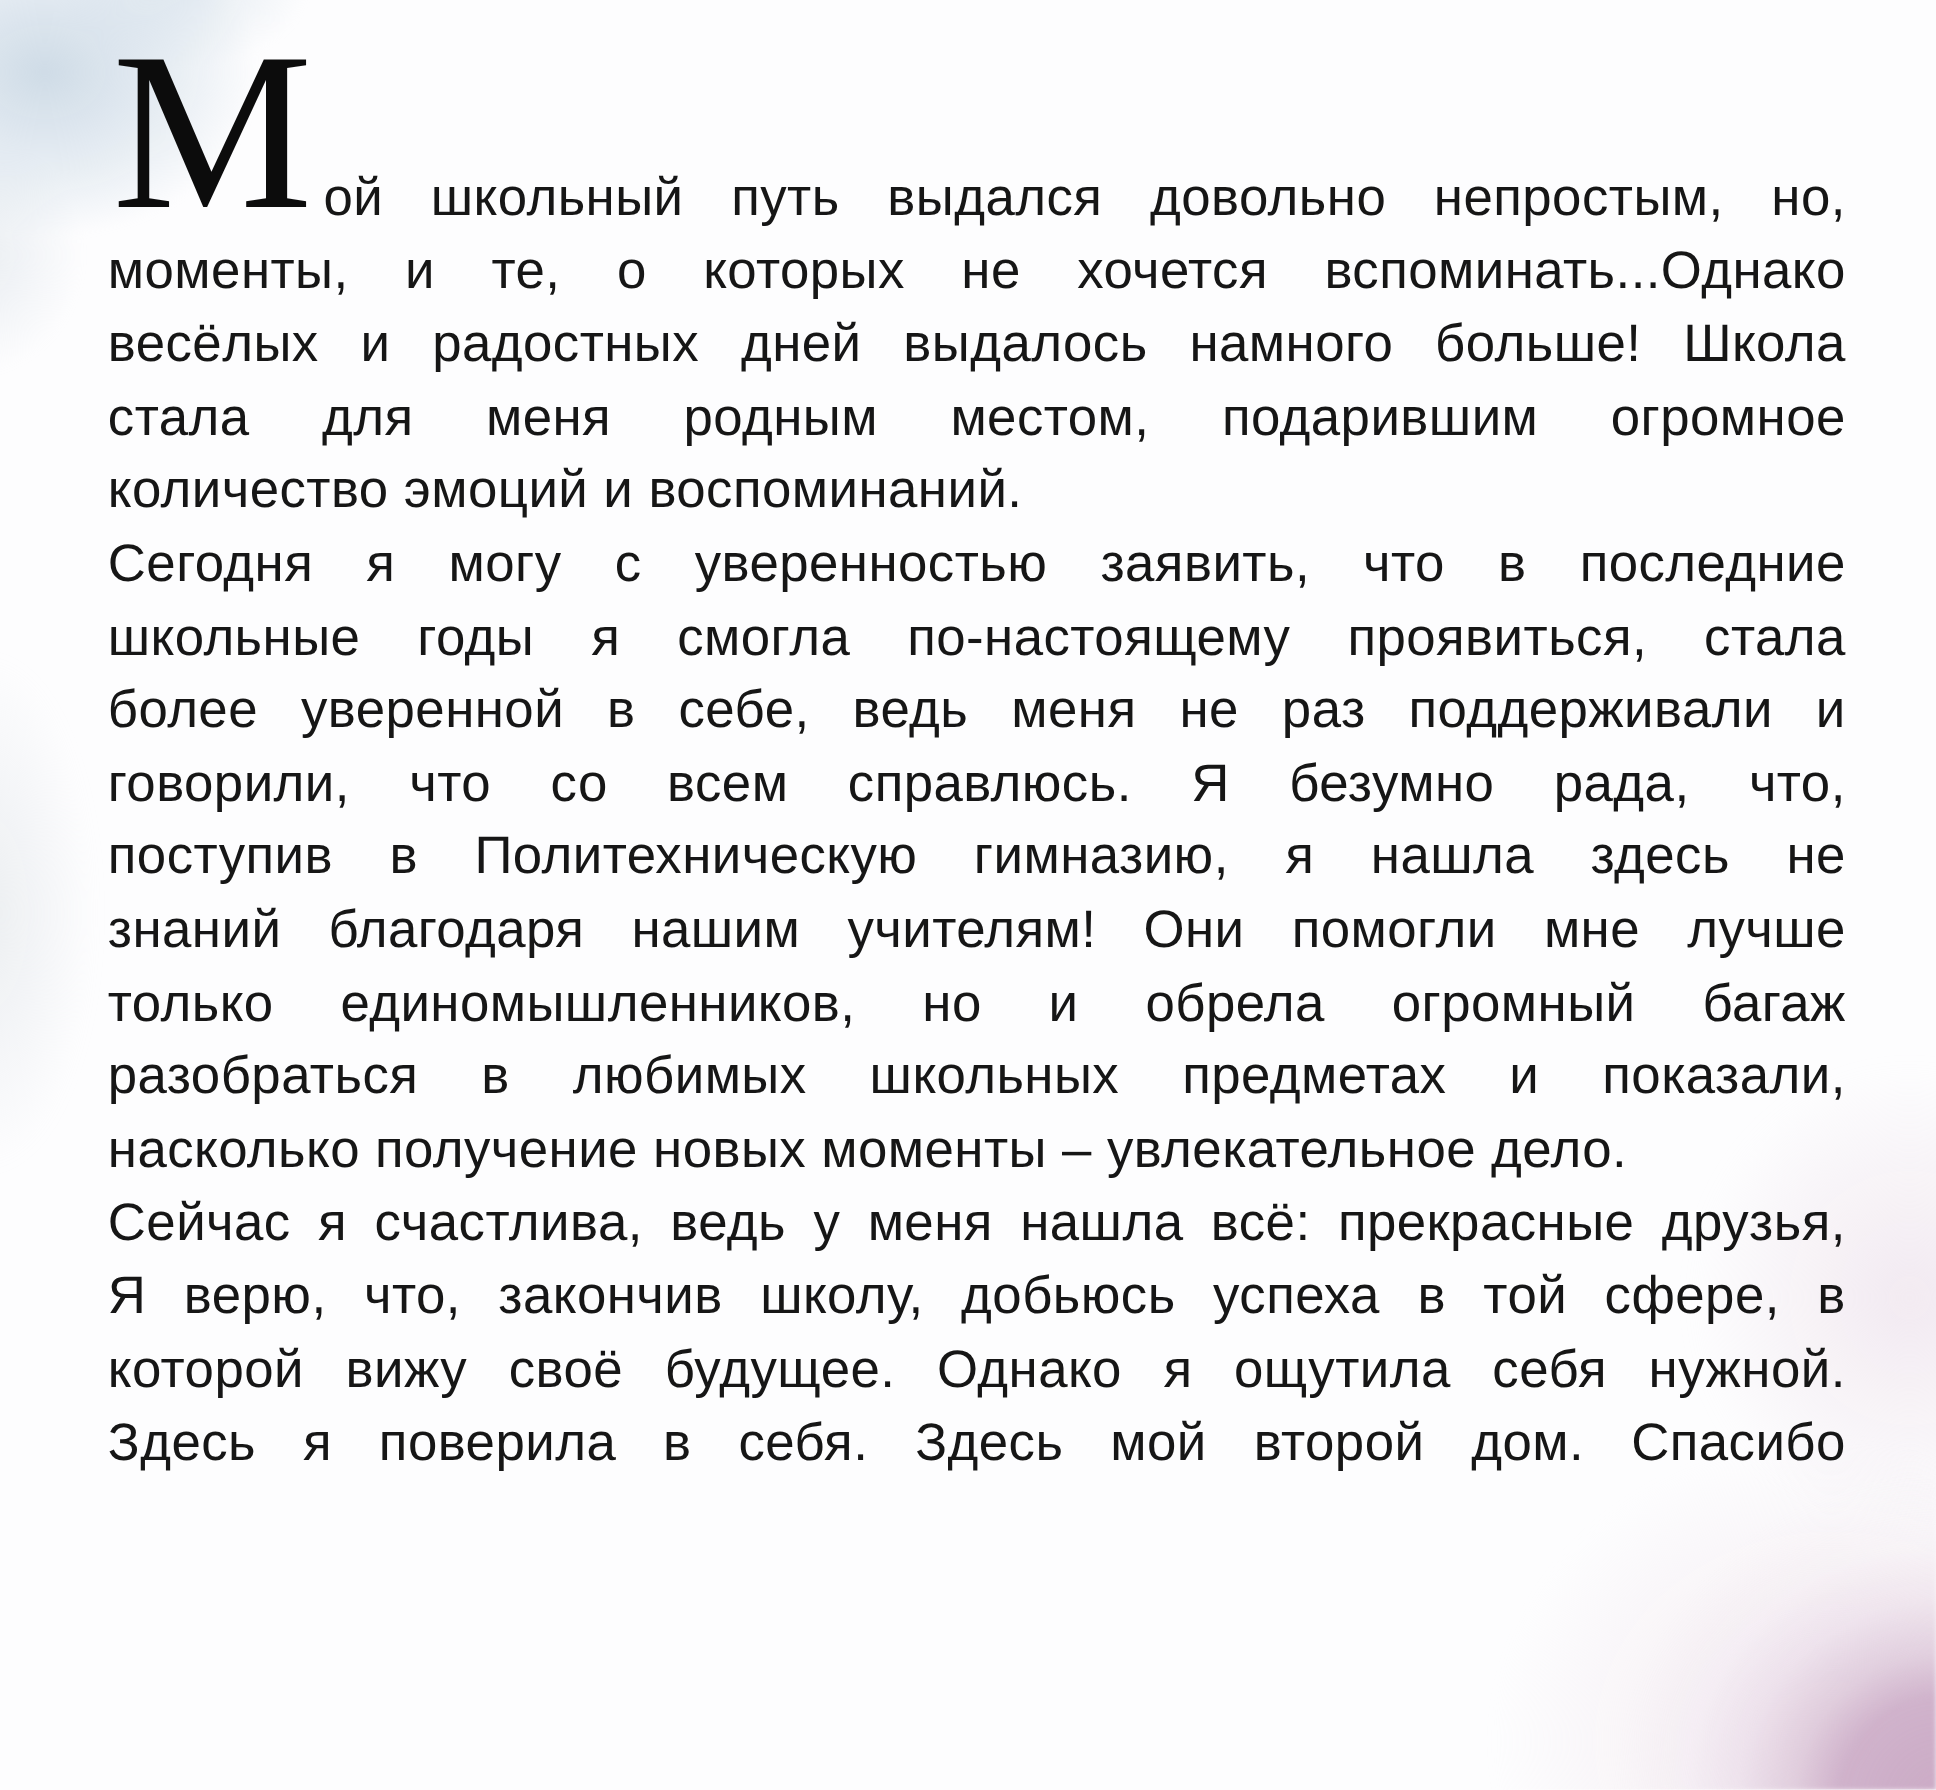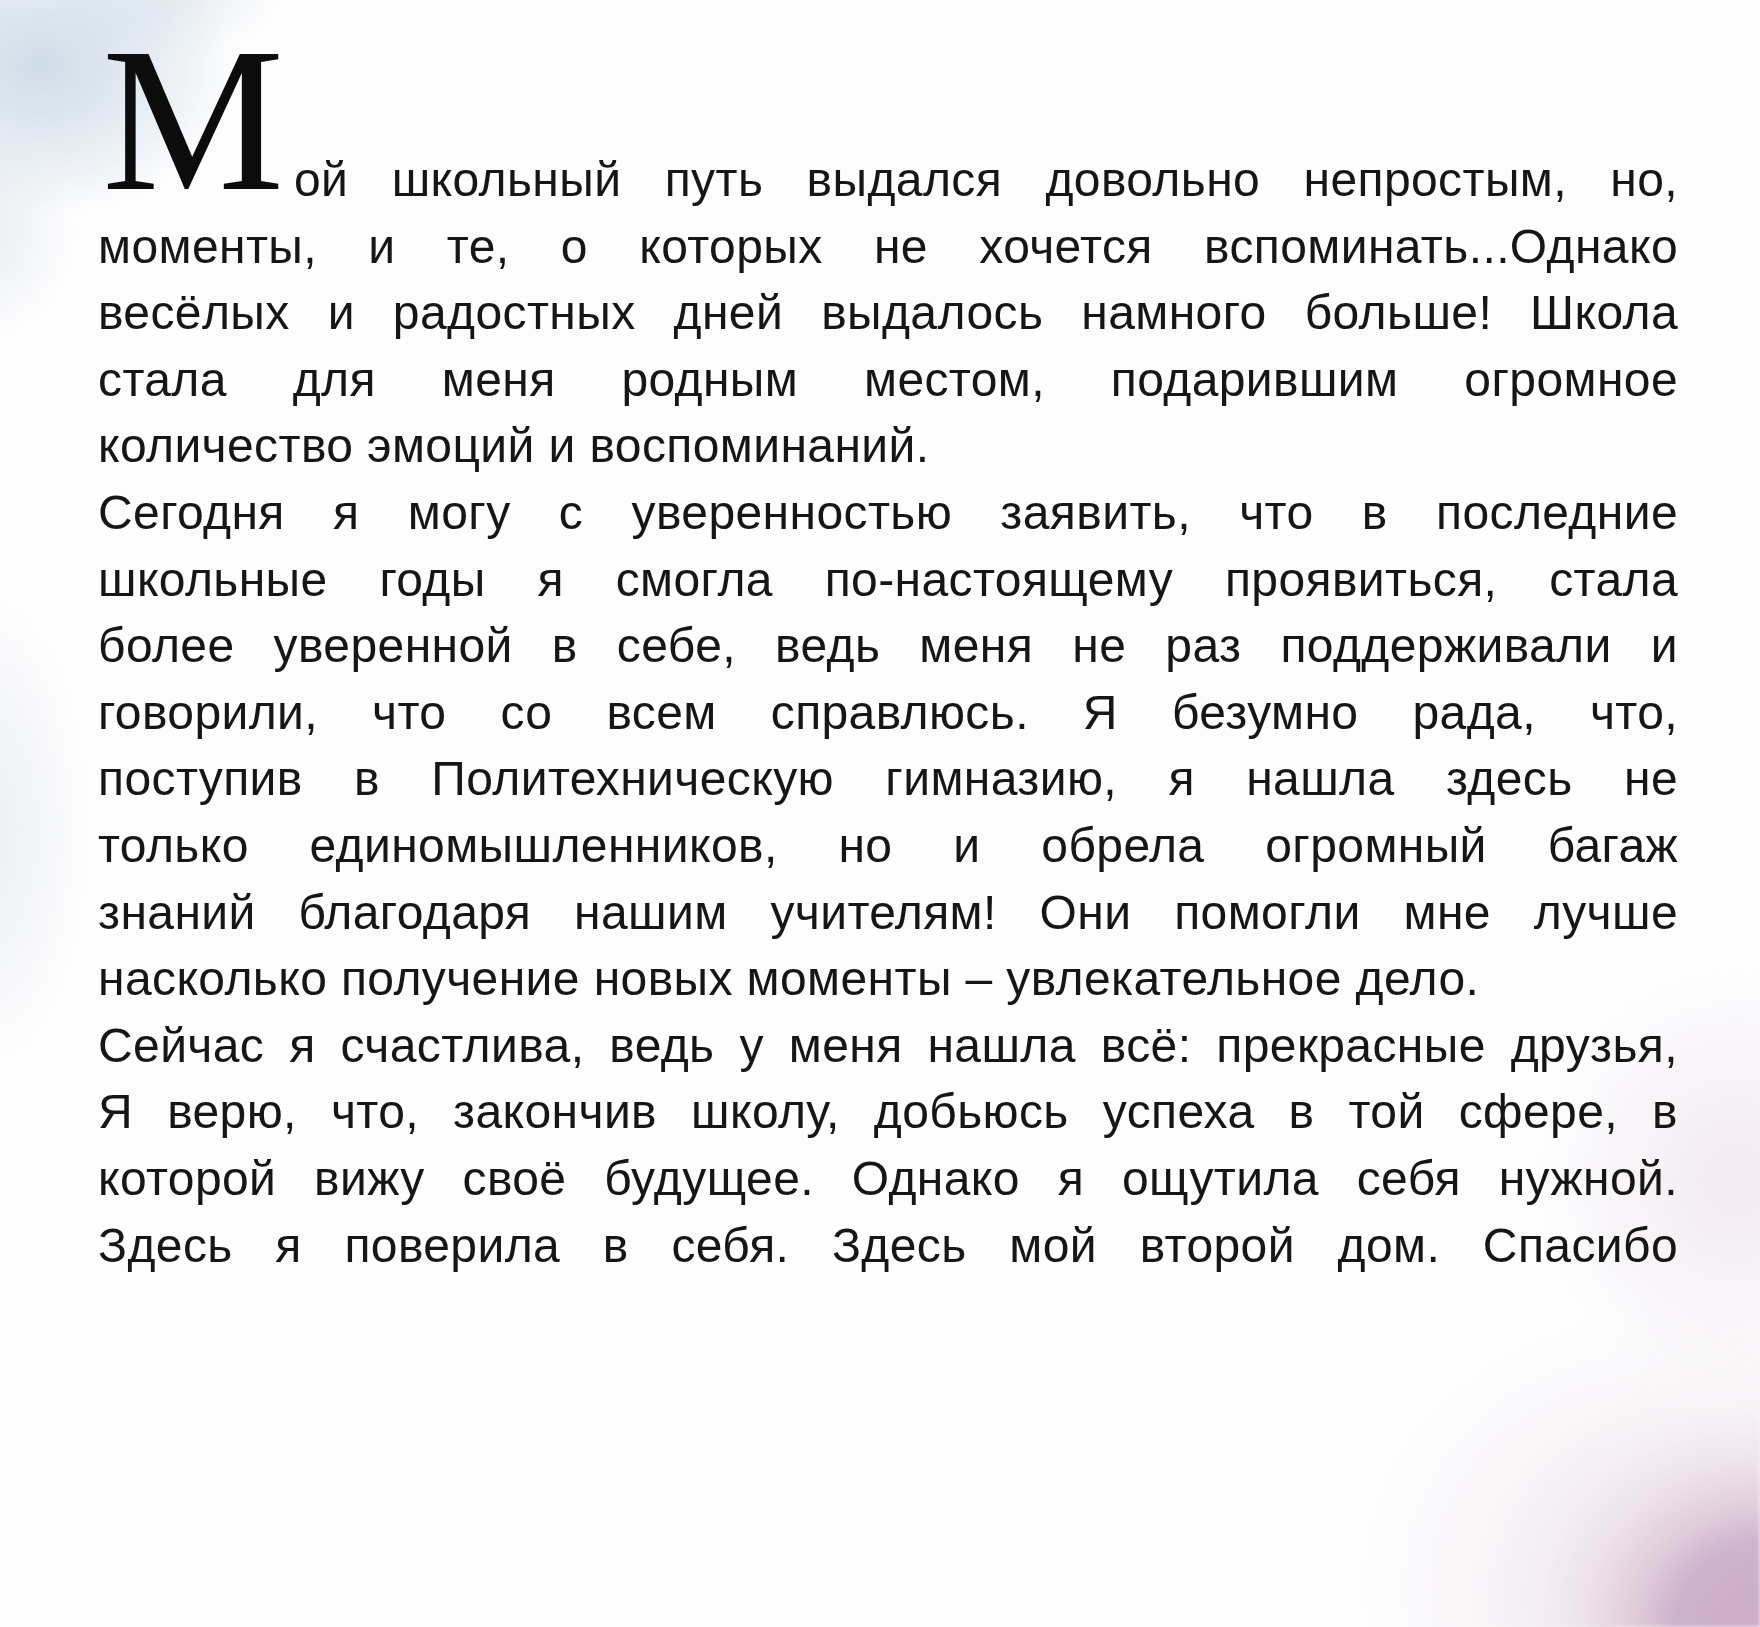--- a/index.html
+++ b/index.html
@@ -117,22 +117,23 @@
         <div class="line jl first">ой школьный путь выдался довольно непростым, но,</div>
         <div class="line jl">моменты, и те, о которых не хочется вспоминать...Однако</div>
         <div class="line jl">весёлых и радостных дней выдалось намного больше! Школа</div>
         <div class="line jl">стала для меня родным местом, подарившим огромное</div>
         <div class="line last">количество эмоций и воспоминаний.</div>
         <div class="line jl">Сегодня я могу с уверенностью заявить, что в последние</div>
         <div class="line jl">школьные годы я смогла по-настоящему проявиться, стала</div>
         <div class="line jl">более уверенной в себе, ведь меня не раз поддерживали и</div>
         <div class="line jl">говорили, что со всем справлюсь. Я безумно рада, что,</div>
         <div class="line jl">поступив в Политехническую гимназию, я нашла здесь не</div>
+        <div class="line jl">знаний благодаря нашим учителям! Они помогли мне лучше</div>
         <div class="line jl">только единомышленников, но и обрела огромный багаж</div>
-        <div class="line jl">знаний благодаря нашим учителям! Они помогли мне лучше</div>
+        <div class="line jl">разобраться в любимых школьных предметах и показали,</div>
         <div class="line last">насколько получение новых моменты – увлекательное дело.</div>
         <div class="line jl">Сейчас я счастлива, ведь у меня нашла всё: прекрасные друзья,</div>
         <div class="line jl">Я верю, что, закончив школу, добьюсь успеха в той сфере, в</div>
         <div class="line jl">которой вижу своё будущее. Однако я ощутила себя нужной.</div>
         <div class="line jl">Здесь я поверила в себя. Здесь мой второй дом. Спасибо</div>
       </div>
   </article>
 
 </div>
 

